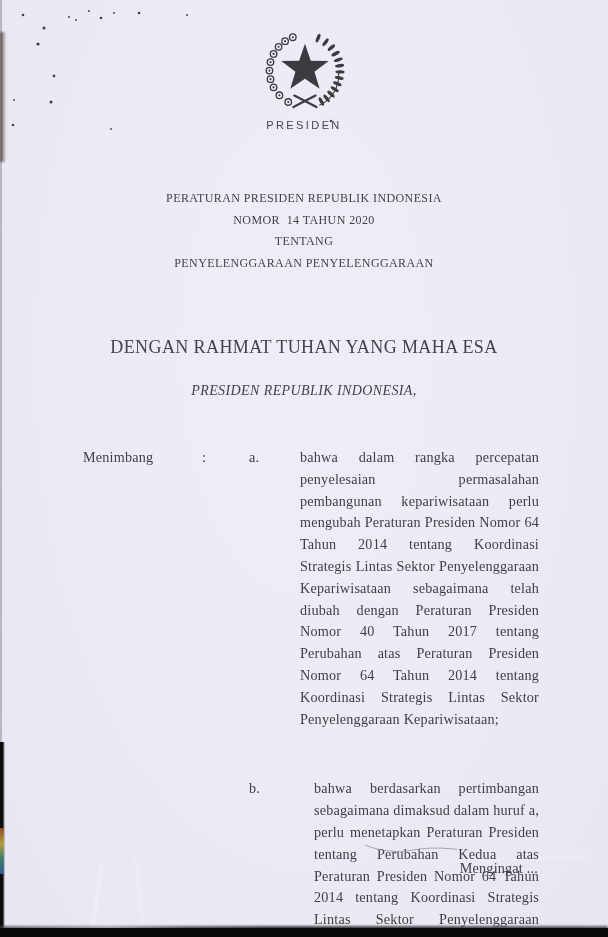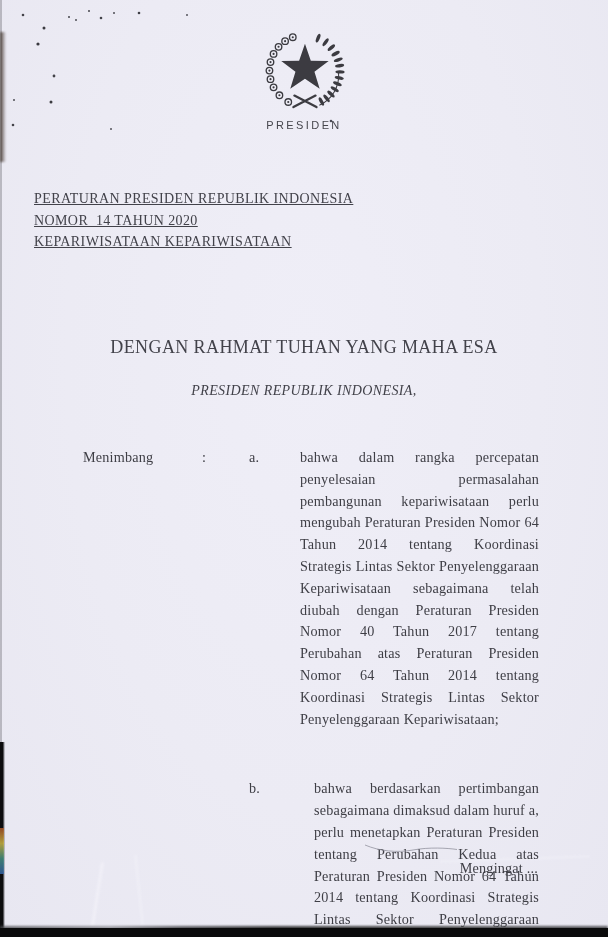--- a/index.html
+++ b/index.html
@@ -44,22 +44,22 @@
   
   .emblem{position:absolute;left:256px;top:32px;width:96px;height:83px;}
   .emblem svg{width:100%;height:100%;opacity:.92;}
 
   
   .letterhead{position:absolute;left:0;top:119px;width:608px;text-align:center;
     font-family:"Liberation Sans", sans-serif;font-size:11px;line-height:13px;
     letter-spacing:2.4px;color:#46464d;}
 
   
-  .title-block{position:absolute;left:34px;top:188px;width:540px;text-align:left;
-    font-size:14px;line-height:21.6px;letter-spacing:.4px;color:#42424a;text-decoration:underline;}
+  .title-block{position:absolute;left:34px;top:188px;width:540px;text-align:center;
+    font-size:12px;line-height:21.6px;letter-spacing:.4px;color:#42424a;}
   .title-line{white-space:pre-wrap;}
 
   .invocation{position:absolute;left:34px;top:337px;width:540px;text-align:center;
     font-size:18px;letter-spacing:.4px;color:#42424a;}
   .authority{position:absolute;left:34px;top:383px;width:540px;text-align:center;
     font-size:14px;letter-spacing:.4px;color:#42424a;font-style:italic;}
 
   
   .considerations{position:absolute;left:83px;top:447px;width:456px;
     font-size:14.2px;line-height:21.8px;letter-spacing:.2px;color:#3e3e45;
@@ -141,21 +141,22 @@
     </svg>
   </div>
 
   <div class="letterhead">
     <div>PRESIDEN</div>
   </div>
 
   <div class="title-block">
     <div class="title-line">PERATURAN PRESIDEN REPUBLIK INDONESIA</div>
     <div class="title-line">NOMOR  14 TAHUN 2020</div>
-    <div class="title-line">KEPARIWISATAAN KEPARIWISATAAN</div>
+    <div class="title-line">TENTANG</div>
+    <div class="title-line">PENYELENGGARAAN PENYELENGGARAAN</div>
   </div>
 
   <div class="invocation">DENGAN RAHMAT TUHAN YANG MAHA ESA</div>
   <div class="authority">PRESIDEN REPUBLIK INDONESIA,</div>
 
   <div class="considerations">
     <div class="cons-label">Menimbang</div>
     <div class="cons-colon">:</div>
     <div class="cons-marker-a">a.</div>
     <div class="cons-text-a">bahwa dalam rangka percepatan penyelesaian permasalahan pembangunan kepariwisataan perlu mengubah Peraturan Presiden Nomor 64 Tahun 2014 tentang Koordinasi Strategis Lintas Sektor Penyelenggaraan Kepariwisataan sebagaimana telah diubah dengan Peraturan Presiden Nomor 40 Tahun 2017 tentang Perubahan atas Peraturan Presiden Nomor 64 Tahun 2014 tentang Koordinasi Strategis Lintas Sektor Penyelenggaraan Kepariwisataan;</div>

